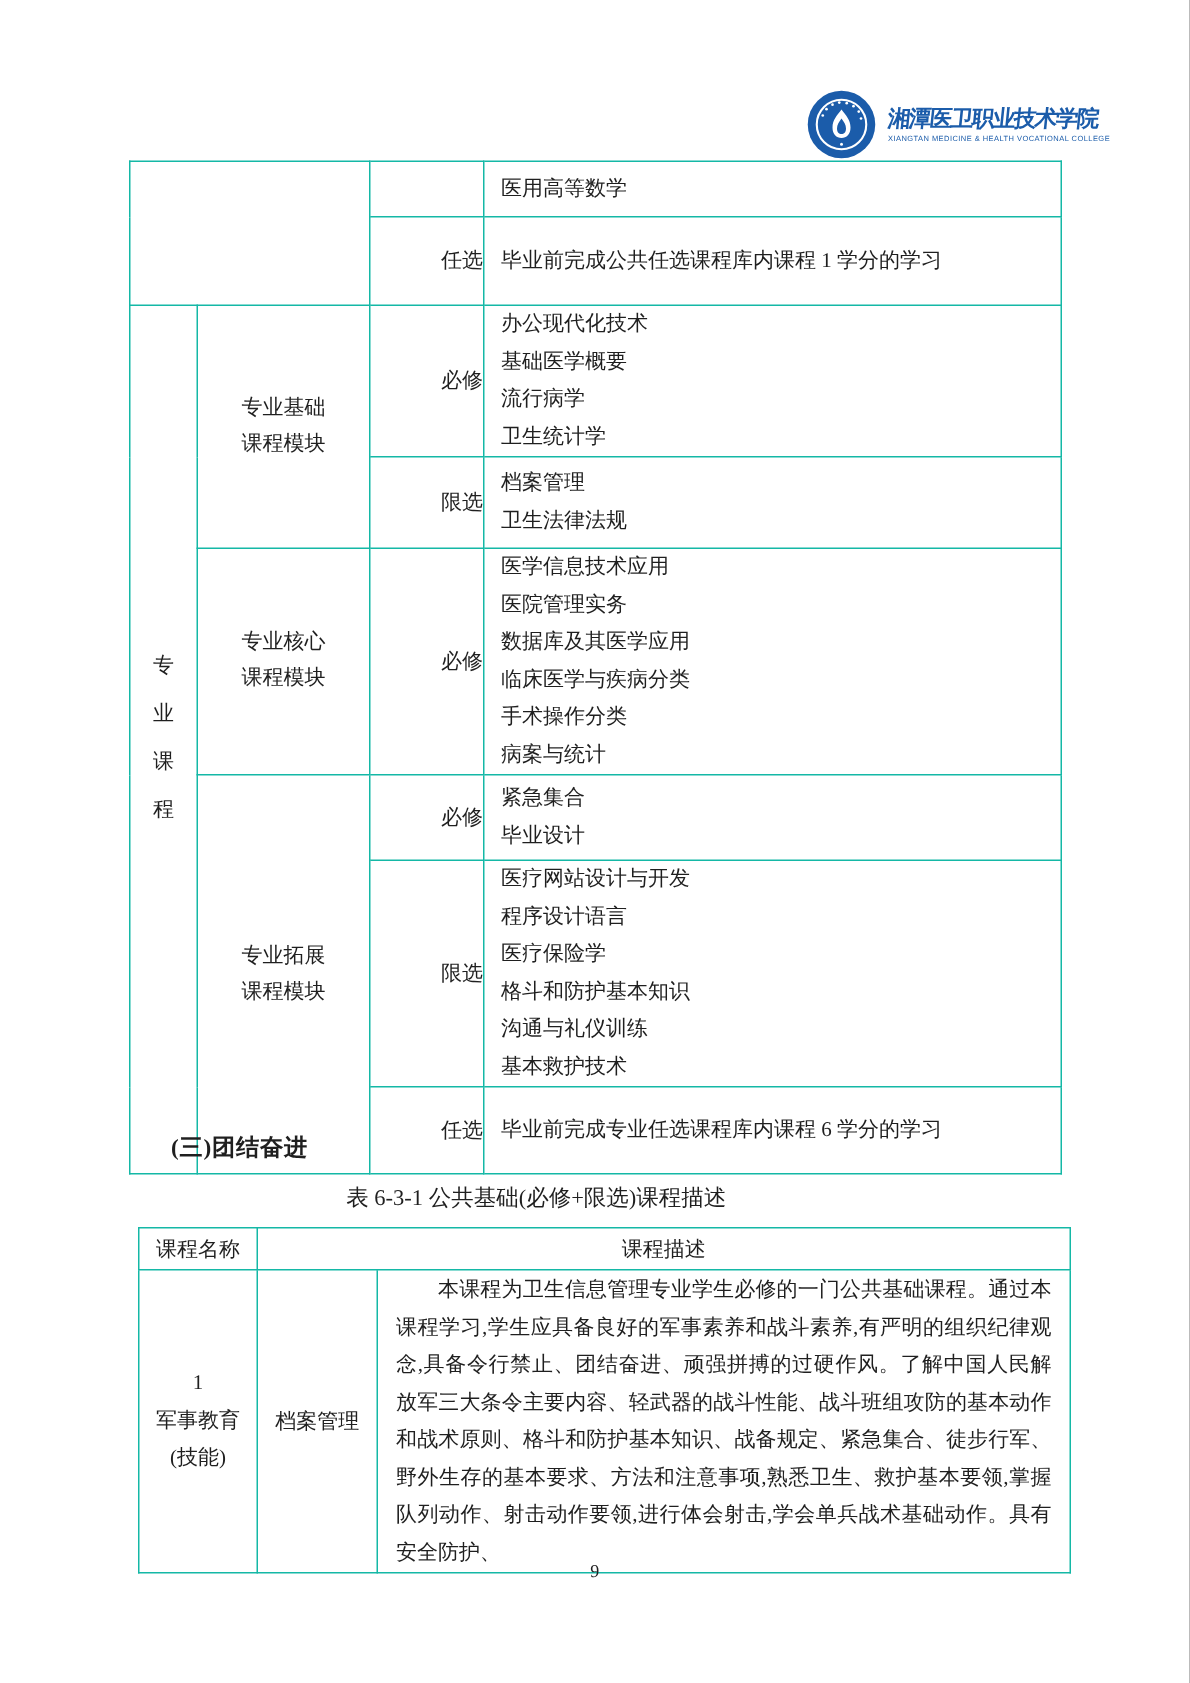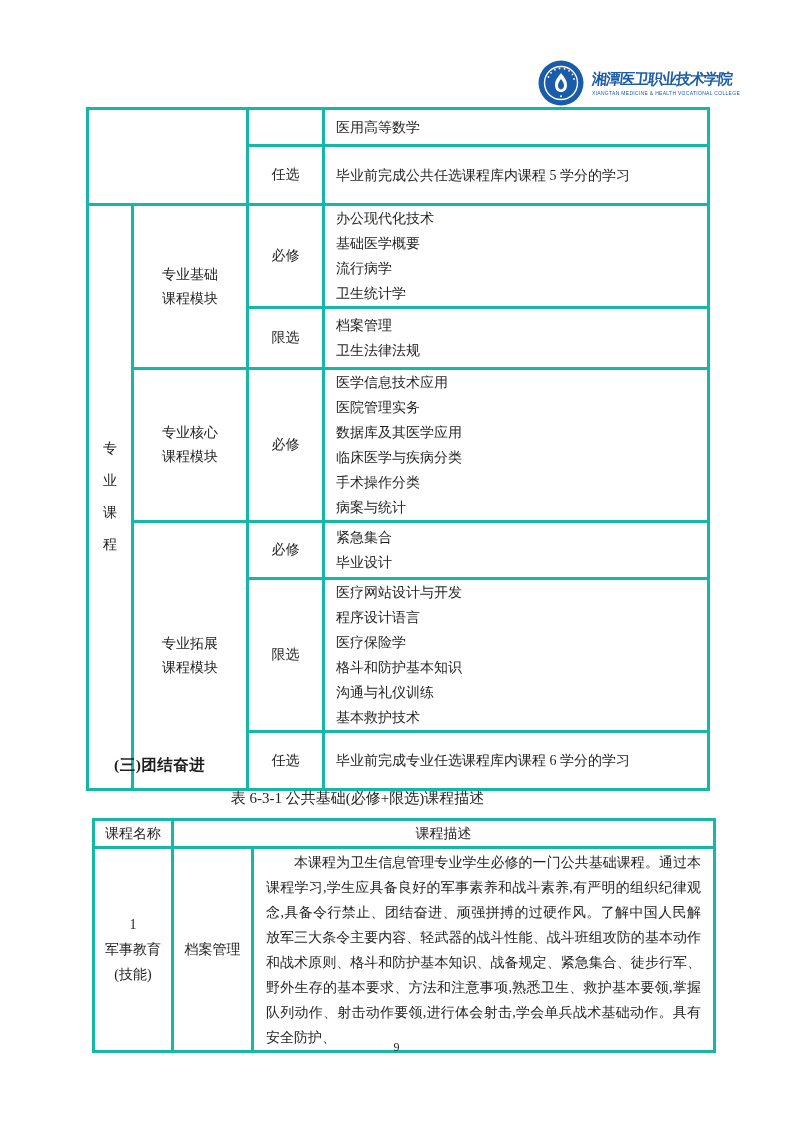--- a/index.html
+++ b/index.html
@@ -26,34 +26,34 @@
   }
   .logo-en {
     font-size: 5px; color: #1b5caa; letter-spacing: 0.3px;
     white-space: nowrap; margin-top: 1px;
     font-family: "Liberation Sans", "DejaVu Sans", sans-serif;
   }
 
   
   table { border-collapse: collapse; table-layout: fixed; }
   td {
-    border: 3px solid #14b8a6;
+    border: 1px solid #14b8a6;
     font-size: 14px;
     vertical-align: middle;
     overflow: hidden;
   }
   .tbl1 { position: absolute; left: 86px; top: 107px; width: 621px; }
   .tbl2 { position: absolute; left: 92px; top: 818px; width: 621px; }
   .cell-courses {
     padding-left: 11px; padding-right: 6px;
     white-space: pre-line; line-height: 25px; text-align: left;
   }
   .cell-module { text-align: center; white-space: pre-line; line-height: 24px; }
   .cell-category { text-align: center; white-space: pre-line; line-height: 32px; }
-  .cell-type { text-align: center; }
+  .cell-type { text-align: right; }
 
   .tbl2 .hdr { text-align: center; font-size: 14px; }
   .cell-coursename { text-align: center; white-space: pre-line; line-height: 25px; }
   .cell-aspect { text-align: center; }
   .cell-desc {
     padding: 1px 12px 0 12px;
     line-height: 25px;
     text-align: justify;
     text-indent: 2em;
     vertical-align: top;
@@ -114,21 +114,21 @@
         <col style="width:385px">
       </colgroup>
     <tbody>
         <tr style="height:37px">
       <td colspan="2" rowspan="2"></td>
       <td class="cell-type"></td>
       <td class="cell-courses">医用高等数学</td>
     </tr>
     <tr style="height:59px">
       <td class="cell-type">任选</td>
-      <td class="cell-courses">毕业前完成公共任选课程库内课程 5 学分的学习</td>
+      <td class="cell-courses">毕业前完成公共任选课程库内课程 1 学分的学习</td>
     </tr>
     <tr style="height:83px">
       <td rowspan="6" class="cell-category">专
 业
 课
 程</td>
       <td rowspan="2" class="cell-module">专业基础
 课程模块</td>
       <td class="cell-type">必修</td>
       <td class="cell-courses">办公现代化技术

